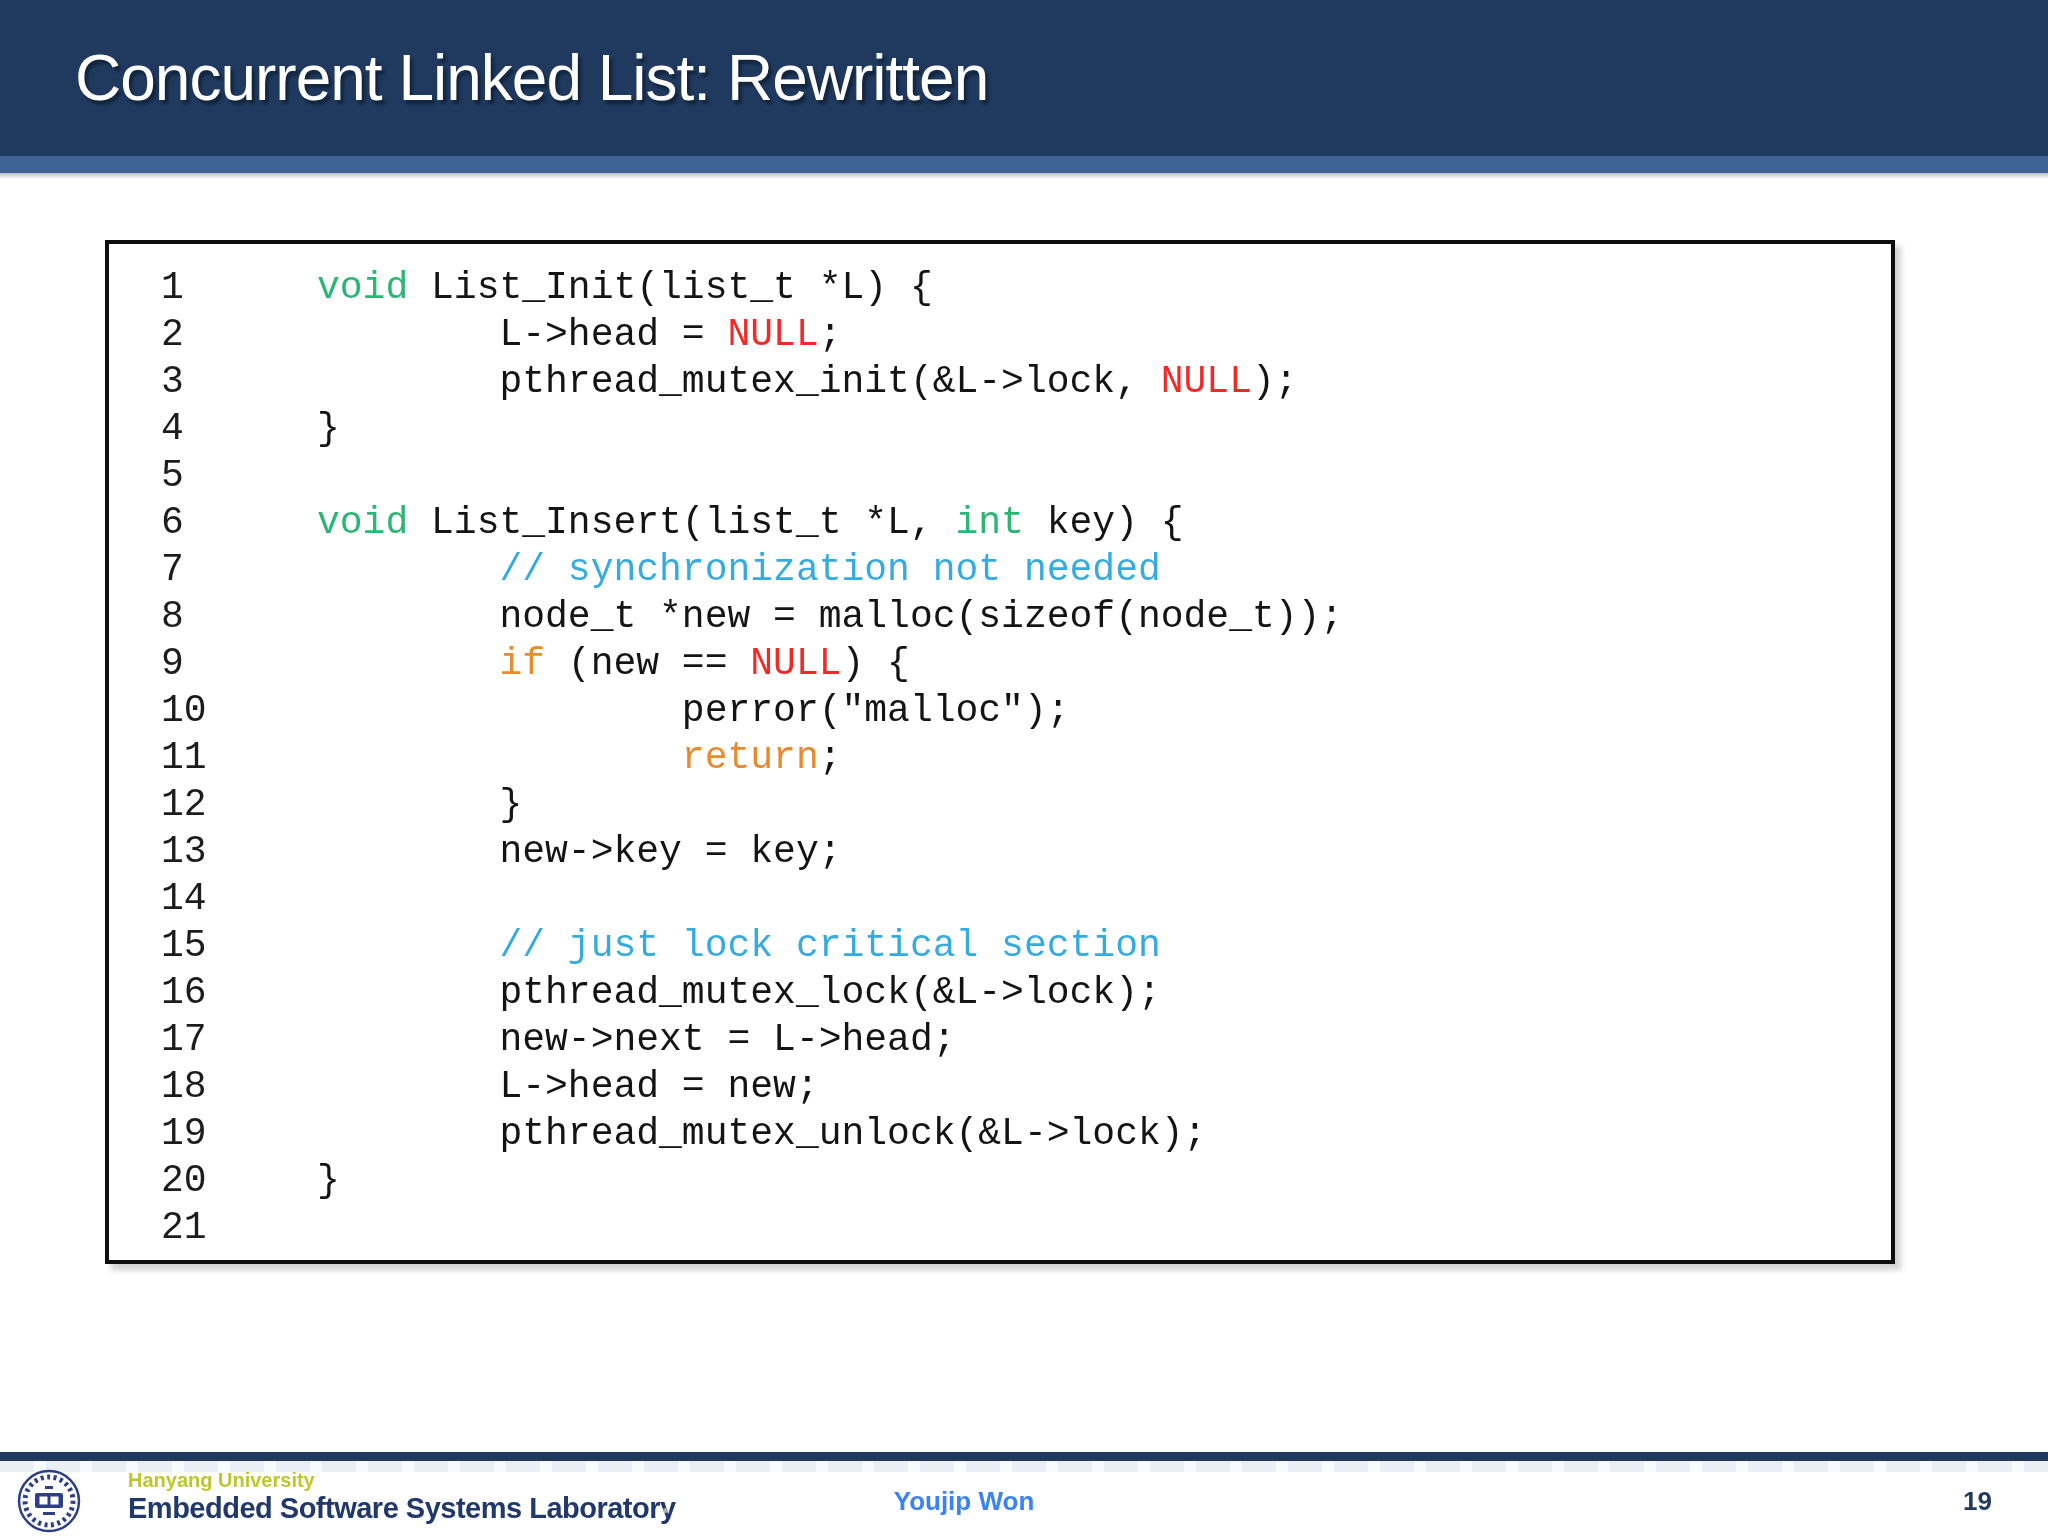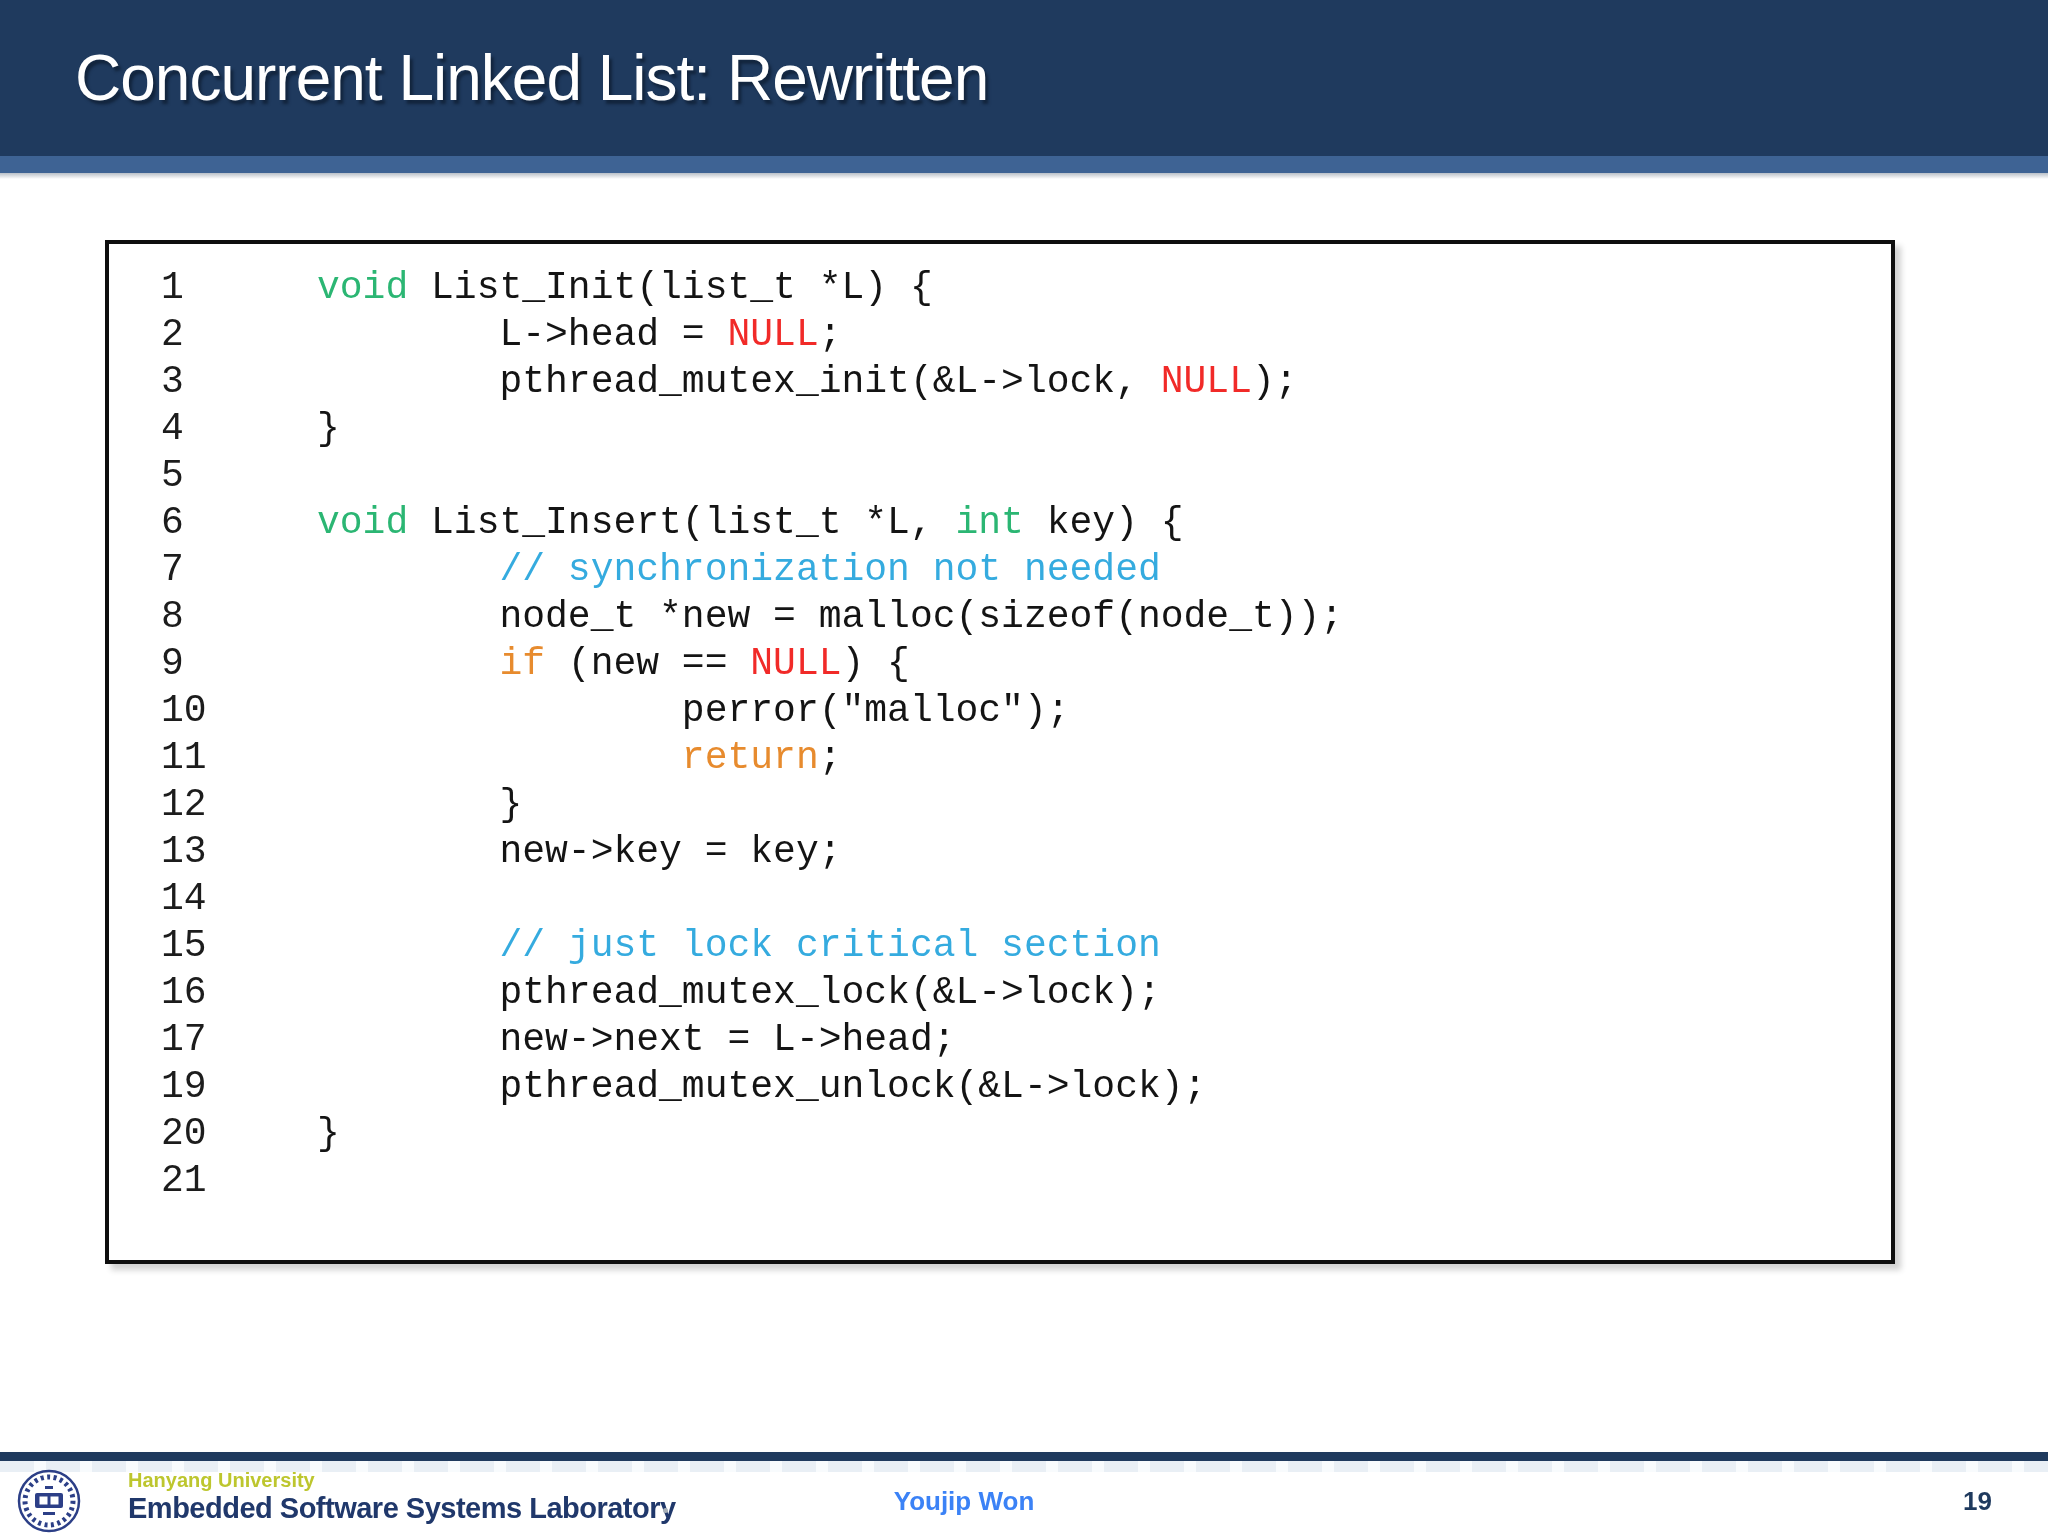--- a/index.html
+++ b/index.html
@@ -126,20 +126,24 @@
       </div>
       <div class="code-line">
         <span class="ln">16</span>
         <span class="cd"><span class="tok-pl">        pthread_mutex_lock(&amp;L-&gt;lock);</span></span>
       </div>
       <div class="code-line">
         <span class="ln">17</span>
         <span class="cd"><span class="tok-pl">        new-&gt;next = L-&gt;head;</span></span>
       </div>
       <div class="code-line">
+        <span class="ln">18</span>
+        <span class="cd"><span class="tok-pl">        L-&gt;head = new;</span></span>
+      </div>
+      <div class="code-line">
         <span class="ln">19</span>
         <span class="cd"><span class="tok-pl">        pthread_mutex_unlock(&amp;L-&gt;lock);</span></span>
       </div>
       <div class="code-line">
         <span class="ln">20</span>
         <span class="cd"><span class="tok-pl">}</span></span>
       </div>
       <div class="code-line">
         <span class="ln">21</span>
         <span class="cd"></span>

